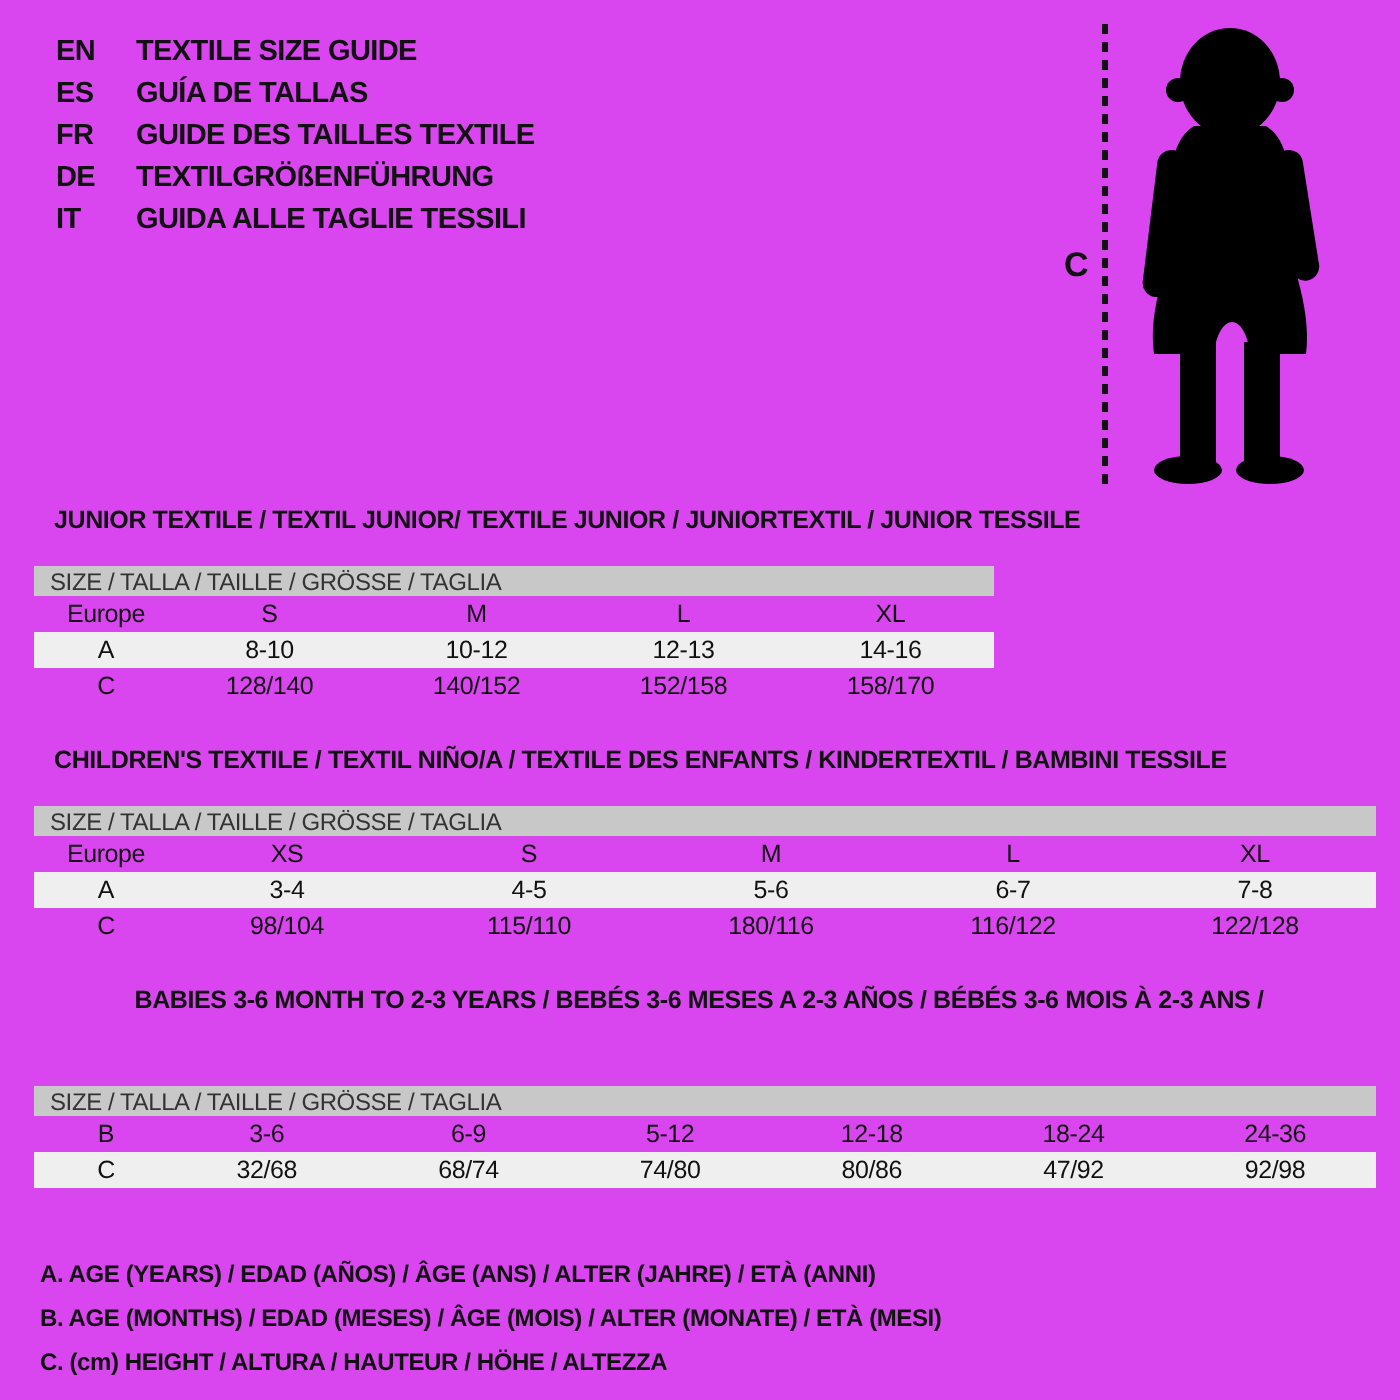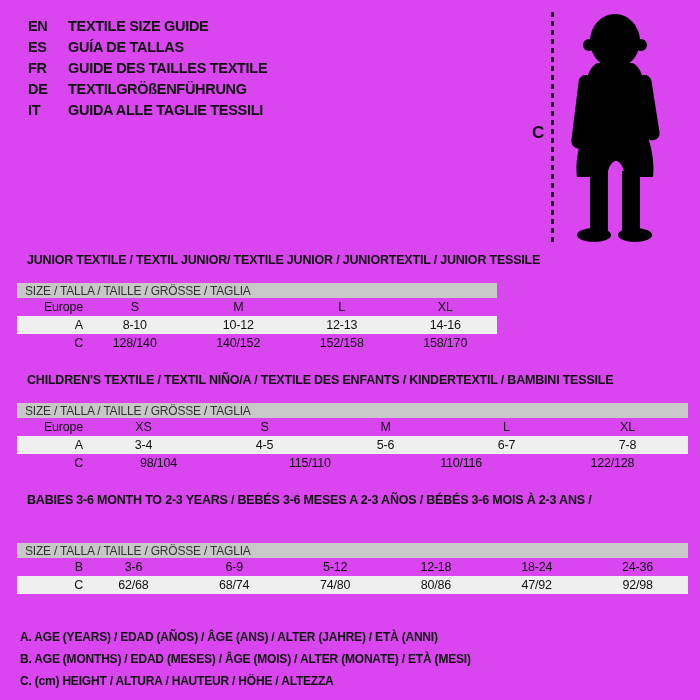--- a/index.html
+++ b/index.html
@@ -28,32 +28,32 @@
     position: absolute; left: 21px; top: 2px;
     width: 3px; height: 231px;
     background: repeating-linear-gradient(to bottom, #111 0 5px, transparent 5px 9px);
   }
   .silhouette { position: absolute; left: 34px; top: 1px; }
 
   
   .section-title {
     position: absolute; left: 27px;
     font-size: 12.5px; font-weight: 700; letter-spacing: -0.2px;
-    line-height: 21px; white-space: nowrap;
+    line-height: 21px; white-space: nowrap; text-align: center;
   }
   .section-title.two-line { white-space: normal; width: 645px; }
   .size-table { position: absolute; left: 17px; }
   .size-header {
     height: 15px; line-height: 17px;
     padding-left: 8px;
     font-size: 12px; font-weight: 400; letter-spacing: -0.2px;
     color: #333333;
   }
   .trow { display: flex; height: 18px; line-height: 18px; font-size: 12.5px; letter-spacing: -0.2px; }
-  .tlabel { flex: 0 0 60px; padding-left: 6px; text-align: right; }
+  .tlabel { flex: 0 0 60px; padding-left: 6px; text-align: center; }
   .tcell { flex: 1 1 0; text-align: center; }
 
   
   .footnotes { position: absolute; left: 20px; top: 626px; }
   .footnote { font-size: 12px; font-weight: 700; letter-spacing: -0.2px; line-height: 22px; white-space: nowrap; }
 
   
   #title-1 { top: 250px; }
   #table-1 { top: 283px; width: 480px; }
   #title-2 { top: 370px; }
@@ -151,42 +151,43 @@
       <div class="tcell">3-4</div>
       <div class="tcell">4-5</div>
       <div class="tcell">5-6</div>
       <div class="tcell">6-7</div>
       <div class="tcell">7-8</div>
     </div>
     <div class="trow">
       <div class="tlabel">C</div>
       <div class="tcell">98/104</div>
       <div class="tcell">115/110</div>
-      <div class="tcell">110/116</div>
+      <div class="tcell">180/116</div>
+      <div class="tcell">116/122</div>
       <div class="tcell">122/128</div>
     </div>
   </div>
 
   <div class="section-title two-line" id="title-3">
     <div>BABIES 3-6 MONTH TO 2-3 YEARS / BEBÉS 3-6 MESES A 2-3 AÑOS / BÉBÉS 3-6 MOIS À 2-3 ANS /</div>
   </div>
   <div class="size-table" id="table-3">
     <div class="size-header" style="background:#c8c8c8">SIZE / TALLA / TAILLE / GRÖSSE / TAGLIA</div>
     <div class="trow">
       <div class="tlabel">B</div>
       <div class="tcell">3-6</div>
       <div class="tcell">6-9</div>
       <div class="tcell">5-12</div>
       <div class="tcell">12-18</div>
       <div class="tcell">18-24</div>
       <div class="tcell">24-36</div>
     </div>
     <div class="trow" style="background:#efefef">
       <div class="tlabel">C</div>
-      <div class="tcell">62/68</div>
+      <div class="tcell">32/68</div>
       <div class="tcell">68/74</div>
       <div class="tcell">74/80</div>
       <div class="tcell">80/86</div>
       <div class="tcell">47/92</div>
       <div class="tcell">92/98</div>
     </div>
   </div>
 
   <div class="footnotes">
     <div class="footnote">A. AGE (YEARS) / EDAD (AÑOS) / ÂGE (ANS) / ALTER (JAHRE) / ETÀ (ANNI)</div>

